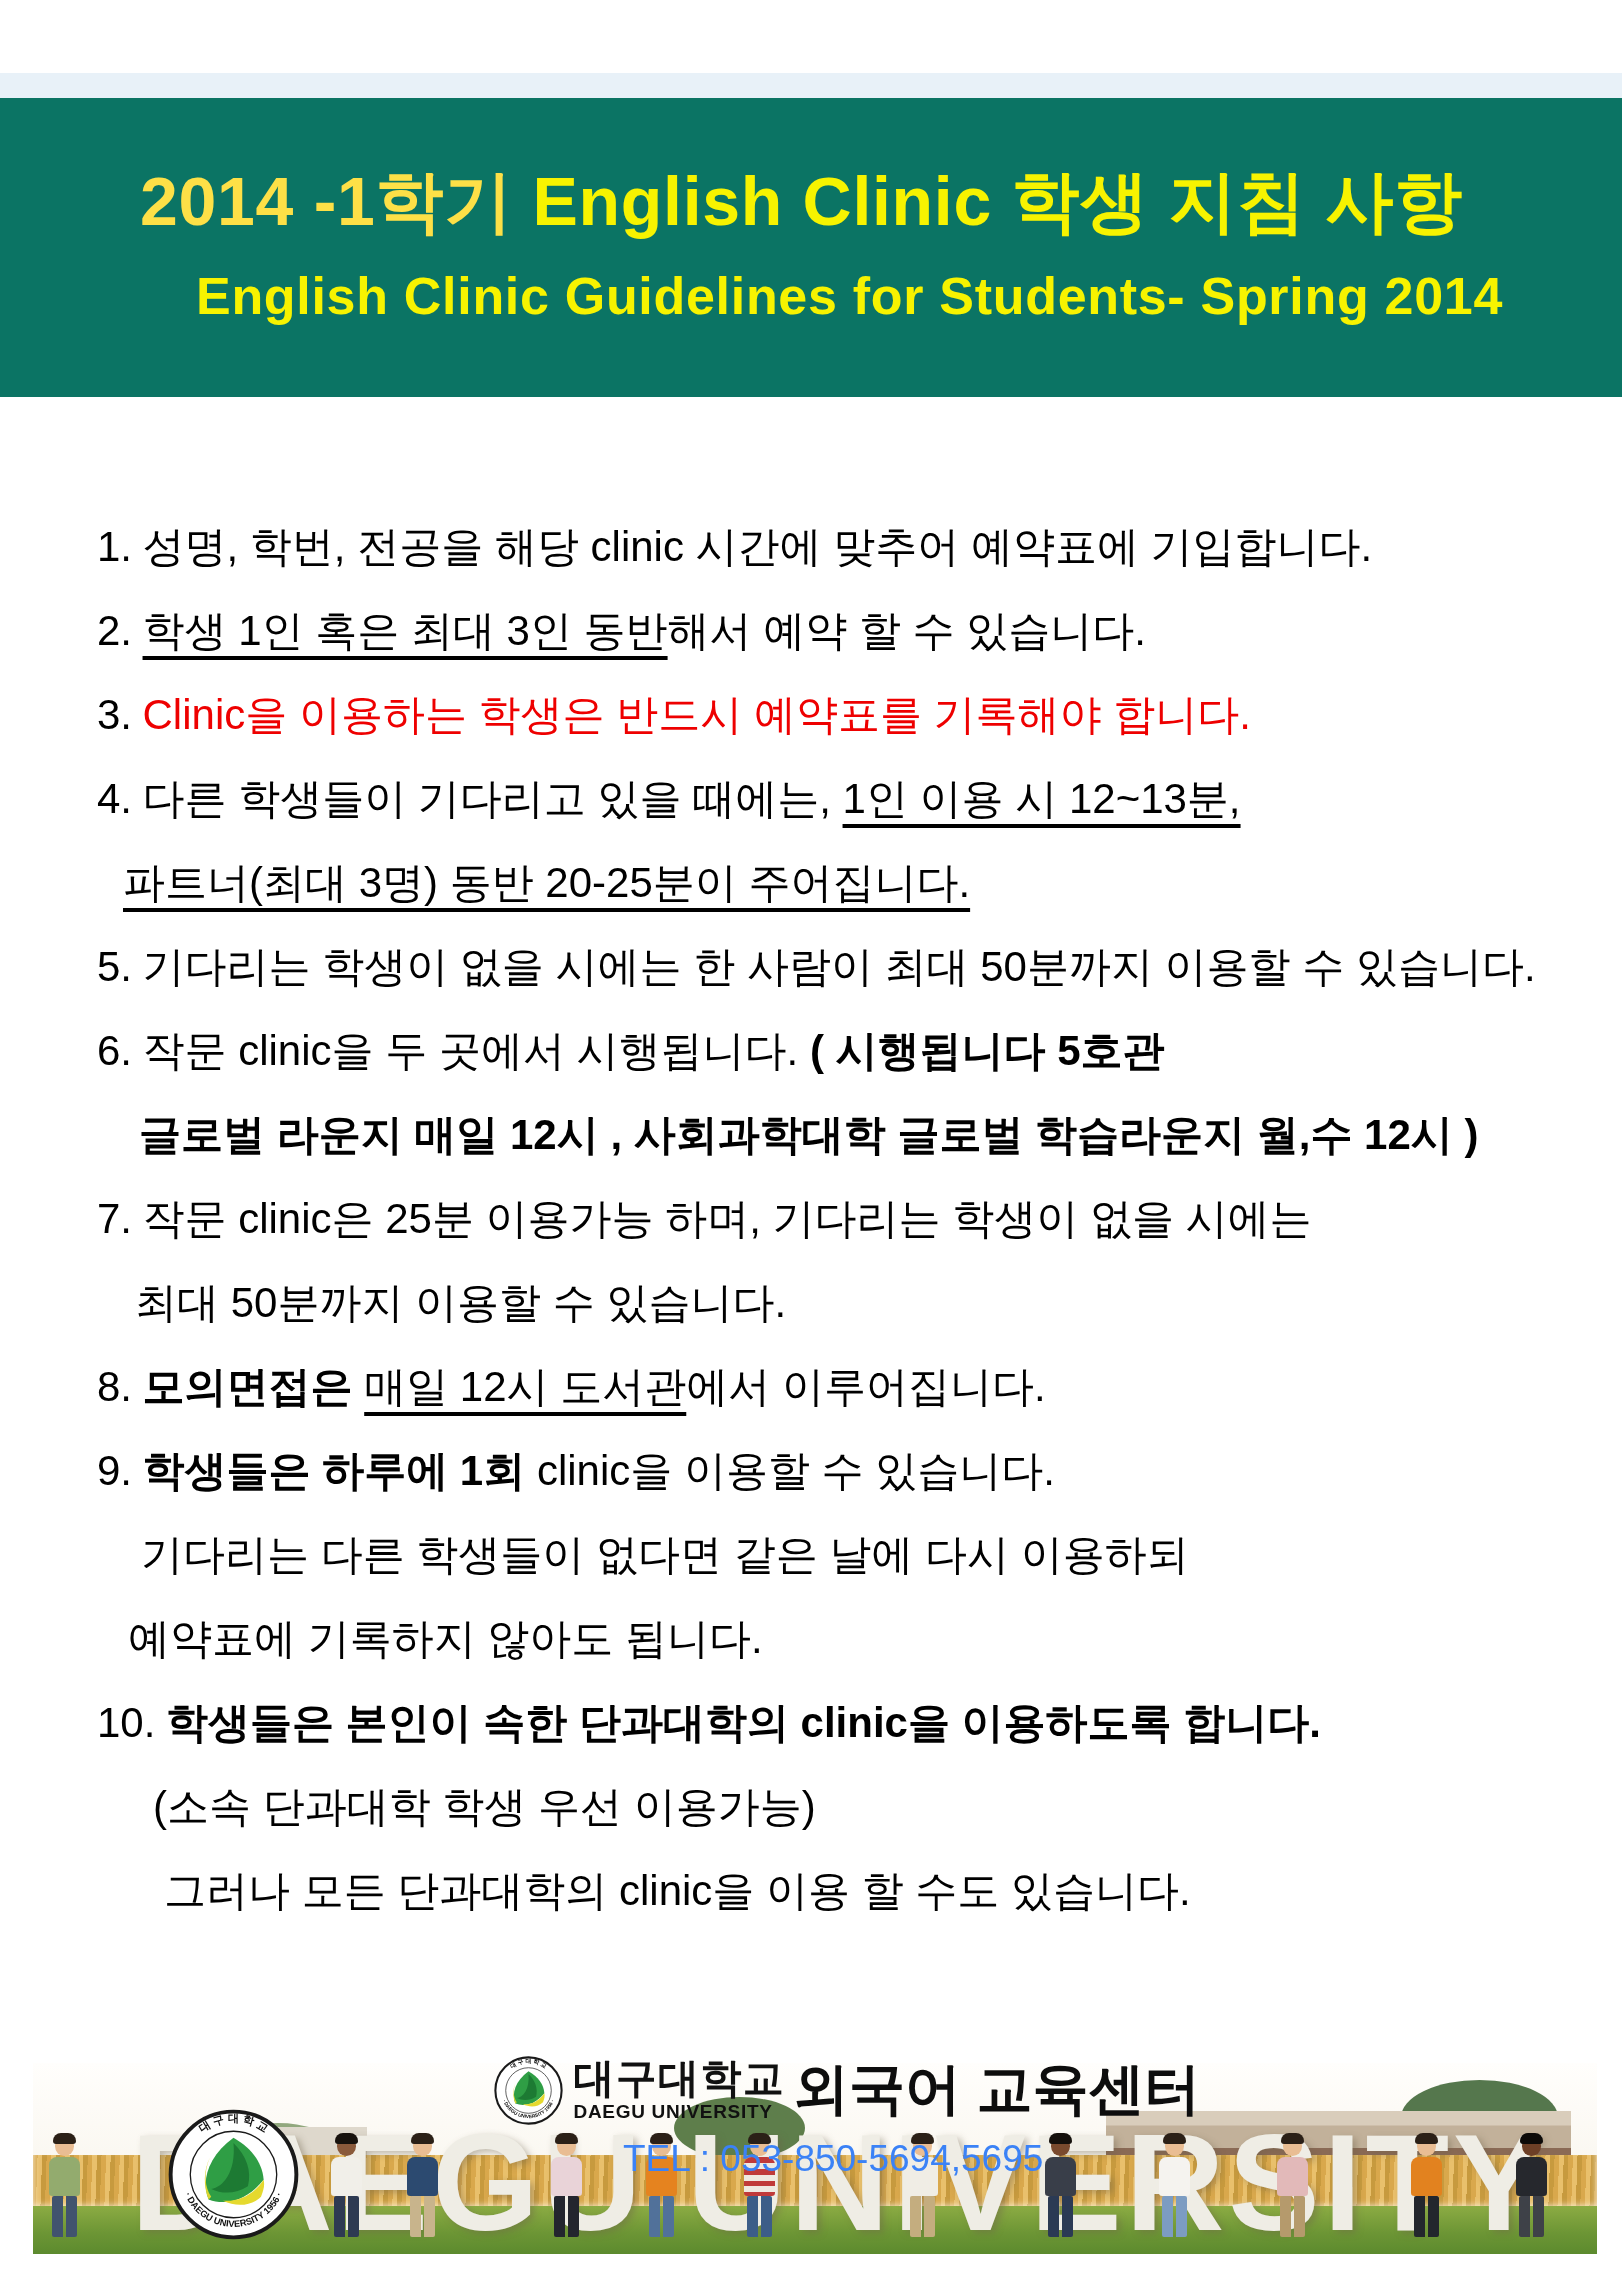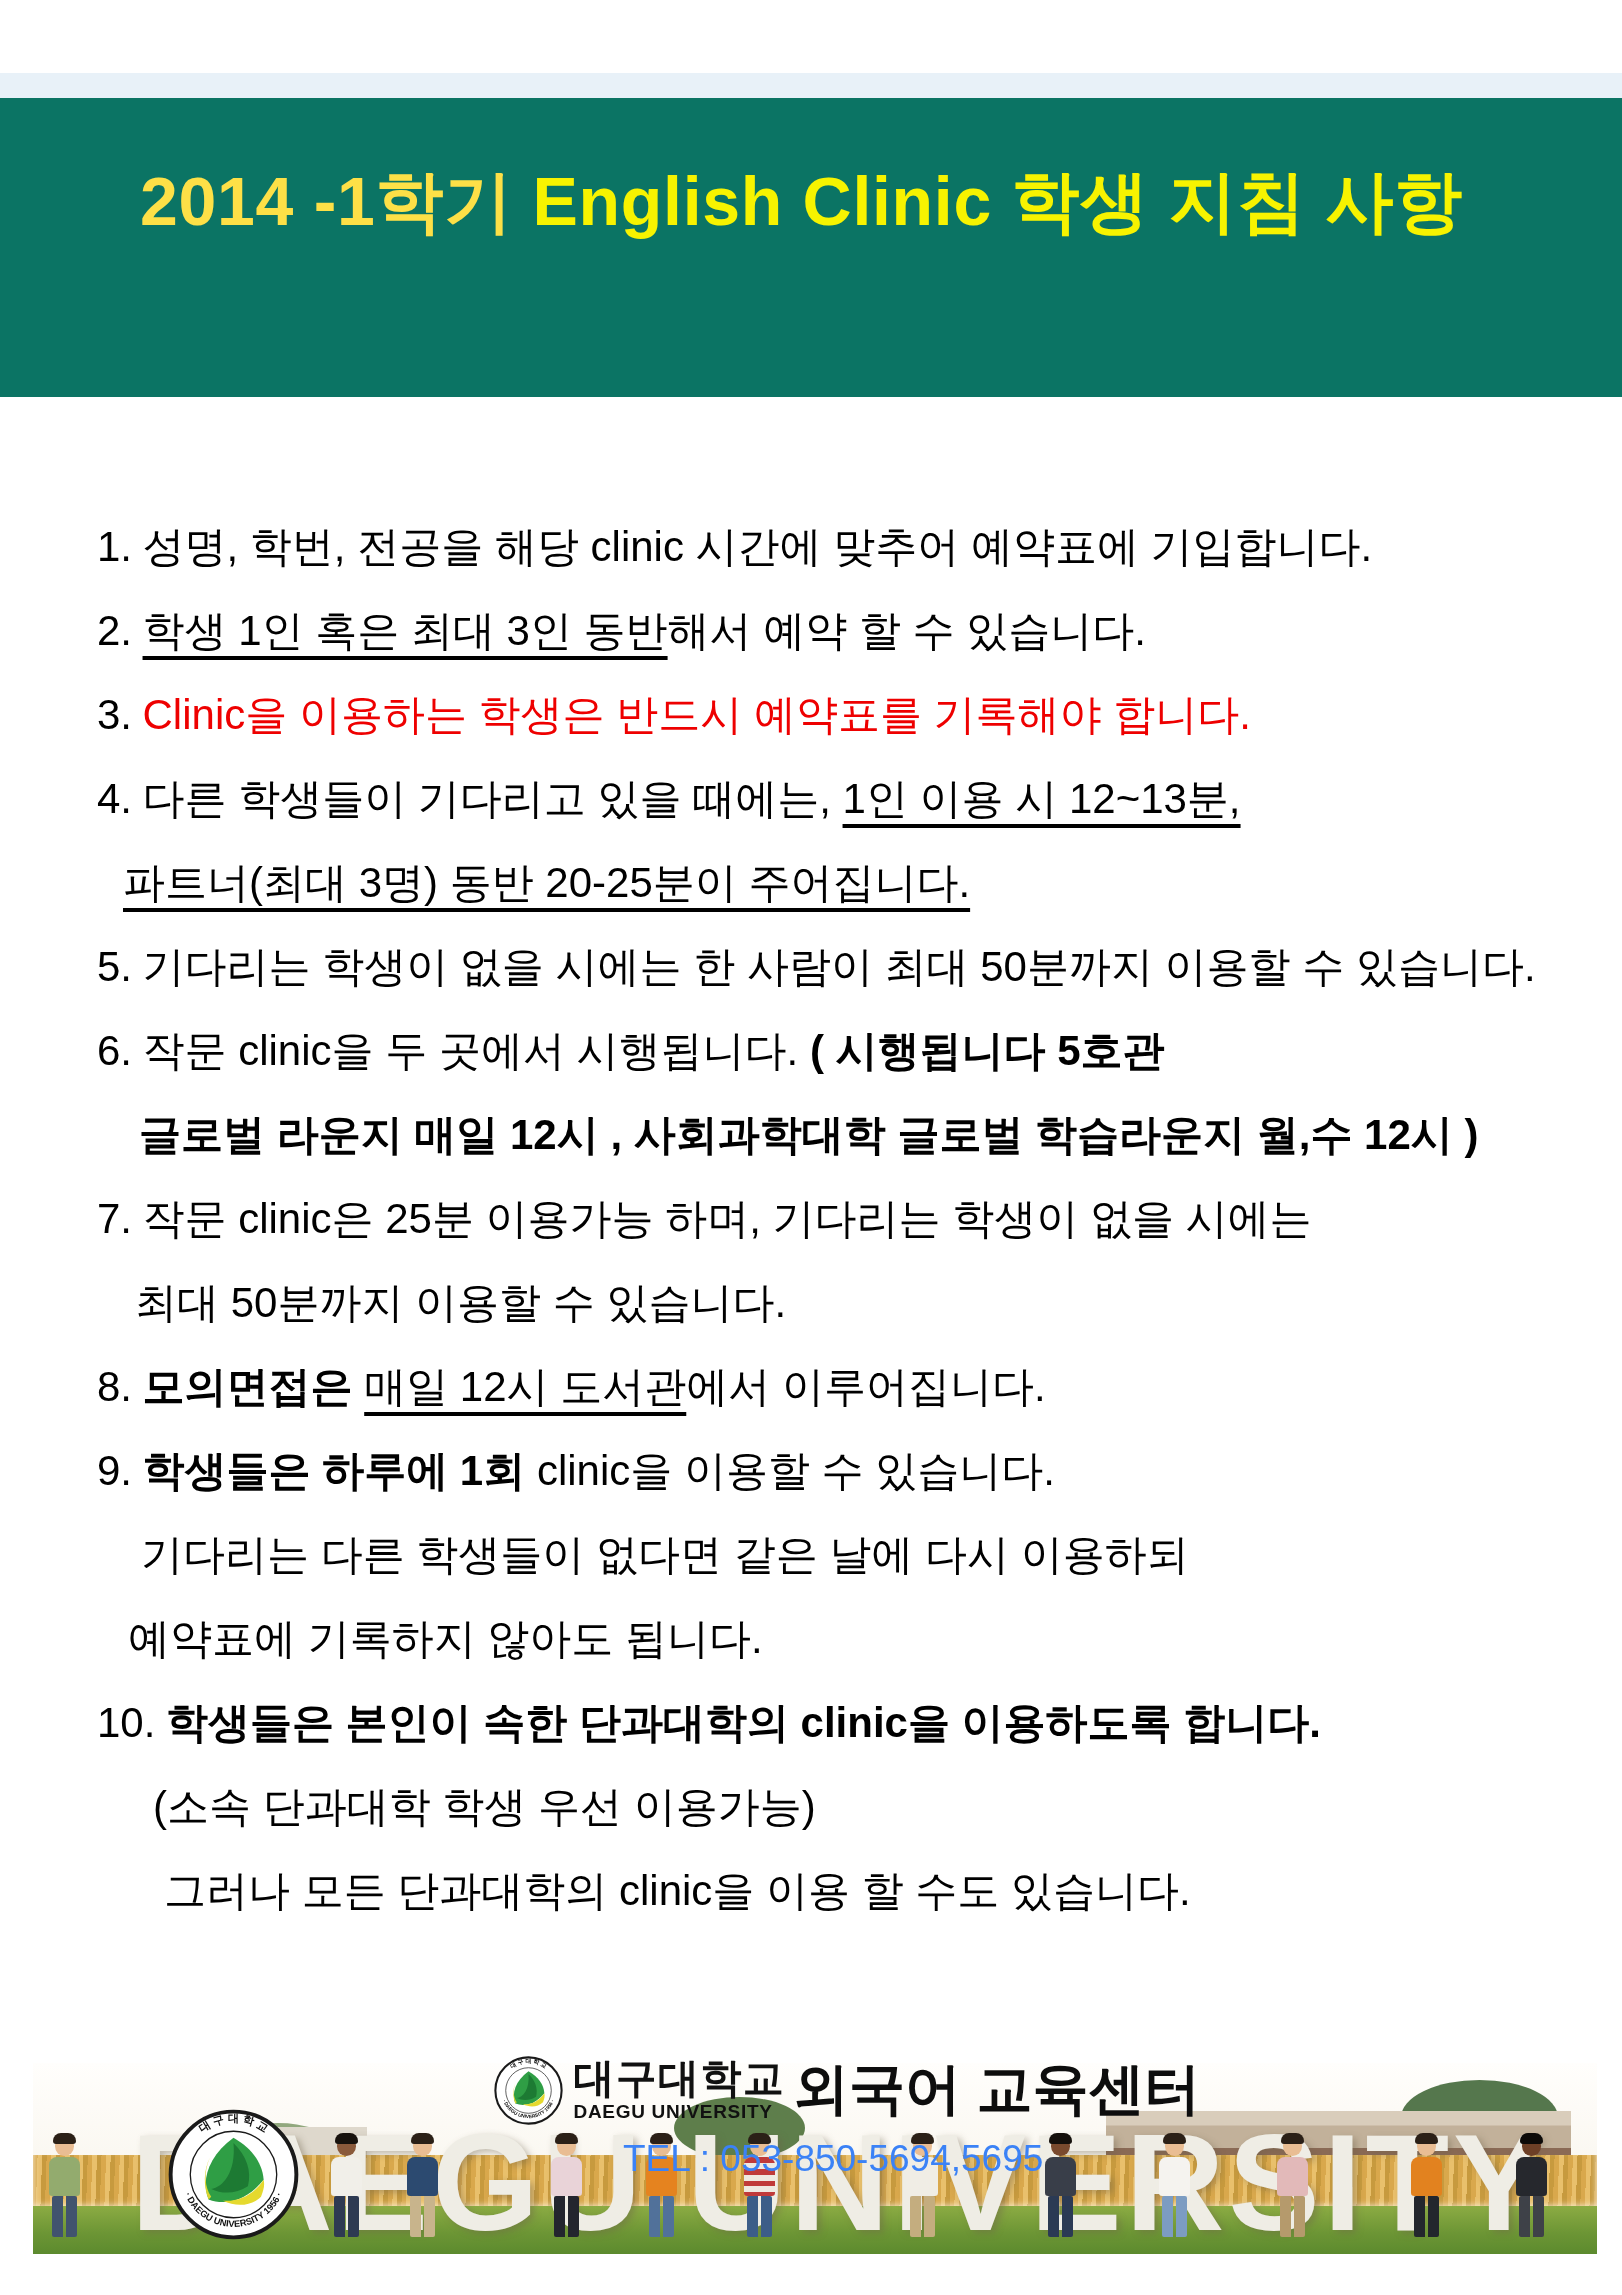--- a/index.html
+++ b/index.html
@@ -67,20 +67,21 @@
 <body>
 
 <div class="page">
 
   <div class="top-strip"></div>
 
   <div class="banner">
     <div class="banner-title">
       <span class="t-white">2014 -1학기 </span><span class="t-yellow">English Clinic 학생 지침 사항</span>
     </div>
+    <div class="banner-subtitle">English Clinic Guidelines for Students- Spring 2014</div>
   </div>
 
   <div class="list">
       <div class="g-line"><span class="g-num">1.</span><span>성명, 학번, 전공을 해당 clinic 시간에 맞추어 예약표에 기입합니다.</span></div>
       <div class="g-line"><span class="g-num">2.</span><span class="underline">학생 1인 혹은 최대 3인 동반</span><span>해서 예약 할 수 있습니다.</span></div>
       <div class="g-line"><span class="g-num">3.</span><span class="red">Clinic을 이용하는 학생은 반드시 예약표를 기록해야 합니다.</span></div>
       <div class="g-line"><span class="g-num">4.</span><span>다른 학생들이 기다리고 있을 때에는, </span><span class="underline">1인 이용 시 12~13분,</span></div>
       <div class="g-line" style="padding-left: 26px;"><span class="underline">파트너(최대 3명) 동반 20-25분이 주어집니다.</span></div>
       <div class="g-line"><span class="g-num">5.</span><span>기다리는 학생이 없을 시에는 한 사람이 최대 50분까지 이용할 수 있습니다.</span></div>
       <div class="g-line"><span class="g-num">6.</span><span>작문 clinic을 두 곳에서 시행됩니다.  </span><span class="bold">( 시행됩니다 5호관</span></div>

